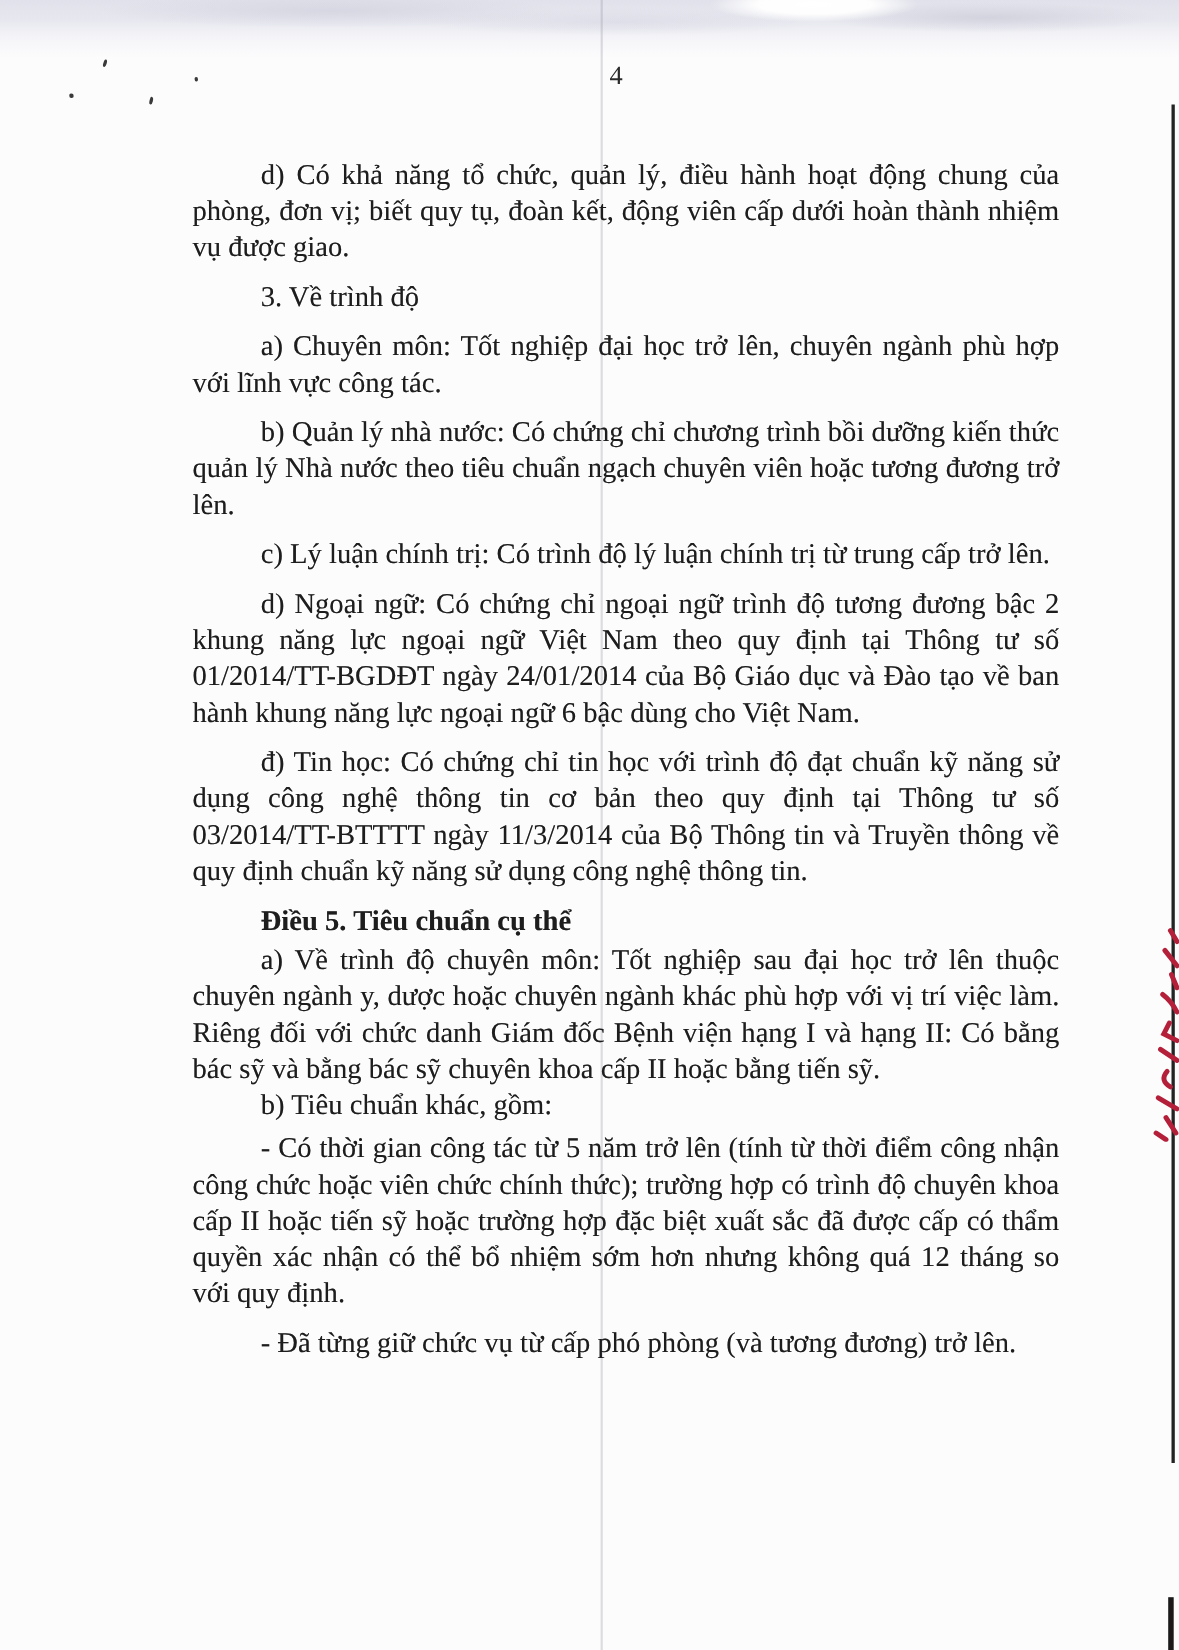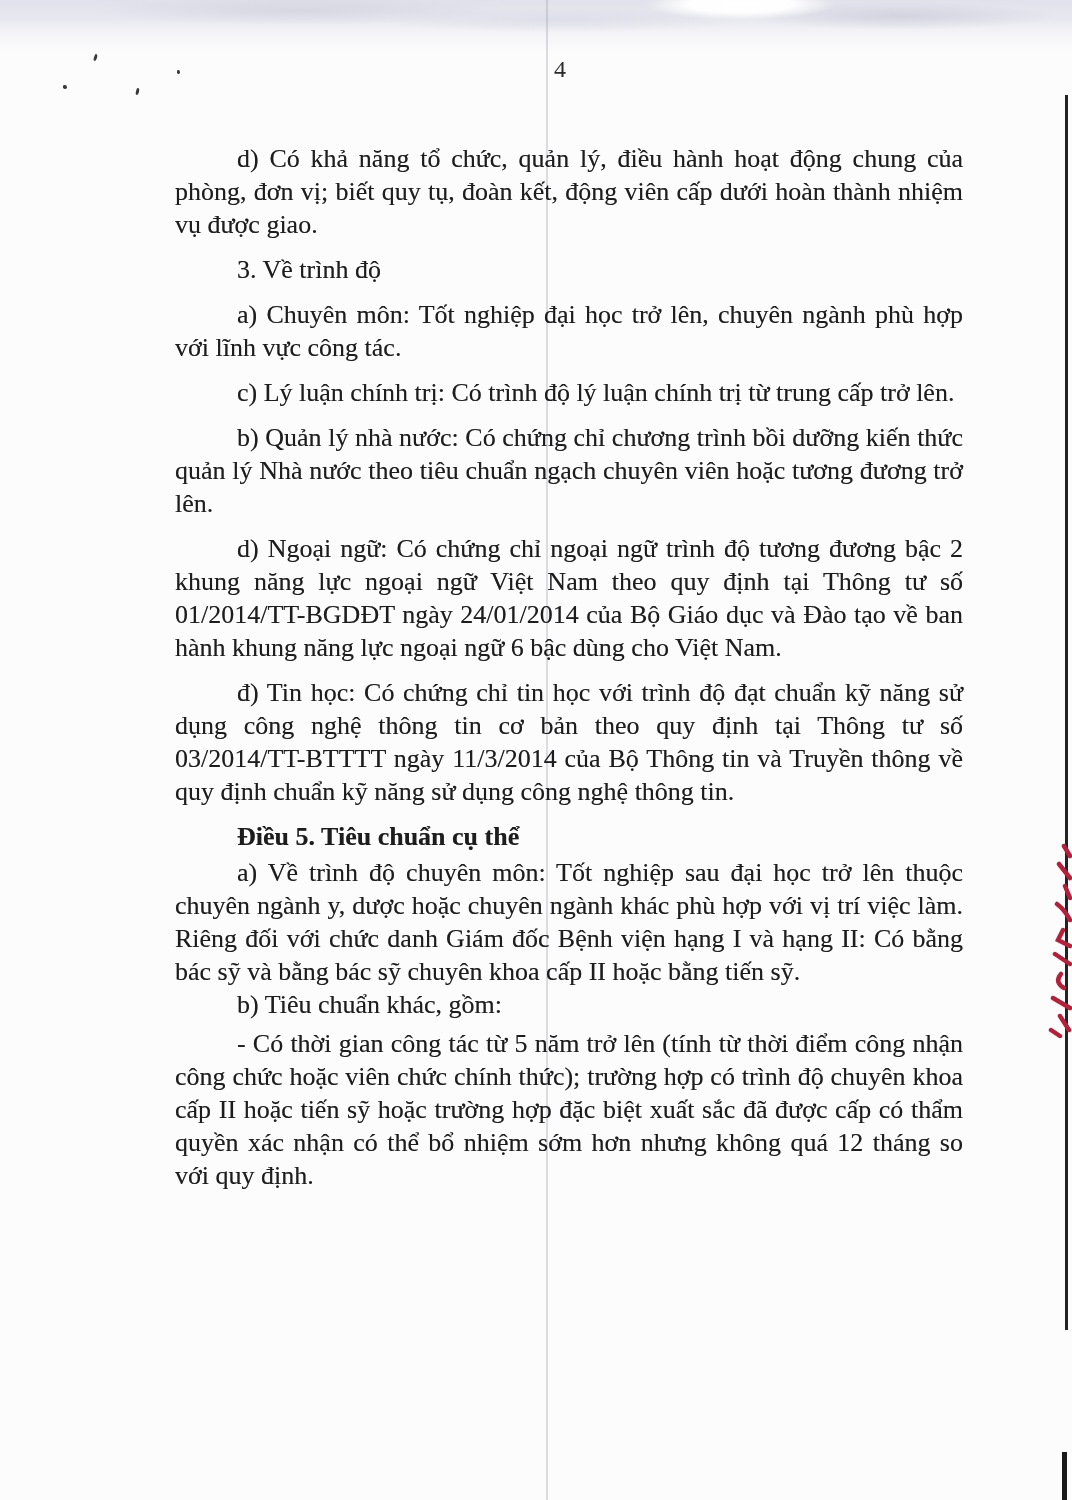--- a/index.html
+++ b/index.html
@@ -118,23 +118,24 @@
   <div class="speck s2"></div>
   <div class="speck s3"></div>
   <div class="speck s4"></div>
 
   <div class="page-number">4</div>
 
   <div class="content">
     <p class="para">d) Có khả năng tổ chức, quản lý, điều hành hoạt động chung của phòng, đơn vị; biết quy tụ, đoàn kết, động viên cấp dưới hoàn thành nhiệm vụ được giao.</p>
     <p class="para">3. Về trình độ</p>
     <p class="para">a) Chuyên môn: Tốt nghiệp đại học trở lên, chuyên ngành phù hợp với lĩnh vực công tác.</p>
+    <p class="para">b) Quản lý nhà nước: Có chứng chỉ chương trình bồi dưỡng kiến thức quản lý Nhà nước theo tiêu chuẩn ngạch chuyên viên hoặc tương đương trở lên.</p>
     <p class="para">c) Lý luận chính trị: Có trình độ lý luận chính trị từ trung cấp trở lên.</p>
-    <p class="para">b) Quản lý nhà nước: Có chứng chỉ chương trình bồi dưỡng kiến thức quản lý Nhà nước theo tiêu chuẩn ngạch chuyên viên hoặc tương đương trở lên.</p>
     <p class="para">d) Ngoại ngữ: Có chứng chỉ ngoại ngữ trình độ tương đương bậc 2 khung năng lực ngoại ngữ Việt Nam theo quy định tại Thông tư số 01/2014/TT-BGDĐT ngày 24/01/2014 của Bộ Giáo dục và Đào tạo về ban hành khung năng lực ngoại ngữ 6 bậc dùng cho Việt Nam.</p>
     <p class="para">đ) Tin học: Có chứng chỉ tin học với trình độ đạt chuẩn kỹ năng sử dụng công nghệ thông tin cơ bản theo quy định tại Thông tư số 03/2014/TT-BTTTT ngày 11/3/2014 của Bộ Thông tin và Truyền thông về quy định chuẩn kỹ năng sử dụng công nghệ thông tin.</p>
     <p class="para heading">Điều 5. Tiêu chuẩn cụ thể</p>
     <p class="para tight">a) Về trình độ chuyên môn: Tốt nghiệp sau đại học trở lên thuộc chuyên ngành y, dược hoặc chuyên ngành khác phù hợp với vị trí việc làm. Riêng đối với chức danh Giám đốc Bệnh viện hạng I và hạng II: Có bằng bác sỹ và bằng bác sỹ chuyên khoa cấp II hoặc bằng tiến sỹ.</p>
     <p class="para tight">b) Tiêu chuẩn khác, gồm:</p>
     <p class="para gap-top">- Có thời gian công tác từ 5 năm trở lên (tính từ thời điểm công nhận công chức hoặc viên chức chính thức); trường hợp có trình độ chuyên khoa cấp II hoặc tiến sỹ hoặc trường hợp đặc biệt xuất sắc đã được cấp có thẩm quyền xác nhận có thể bổ nhiệm sớm hơn nhưng không quá 12 tháng so với quy định.</p>
+    <p class="para gap-top">- Đã từng giữ chức vụ từ cấp phó phòng (và tương đương) trở lên.</p>
   </div>
 
 </div>
 
 </body></html>

